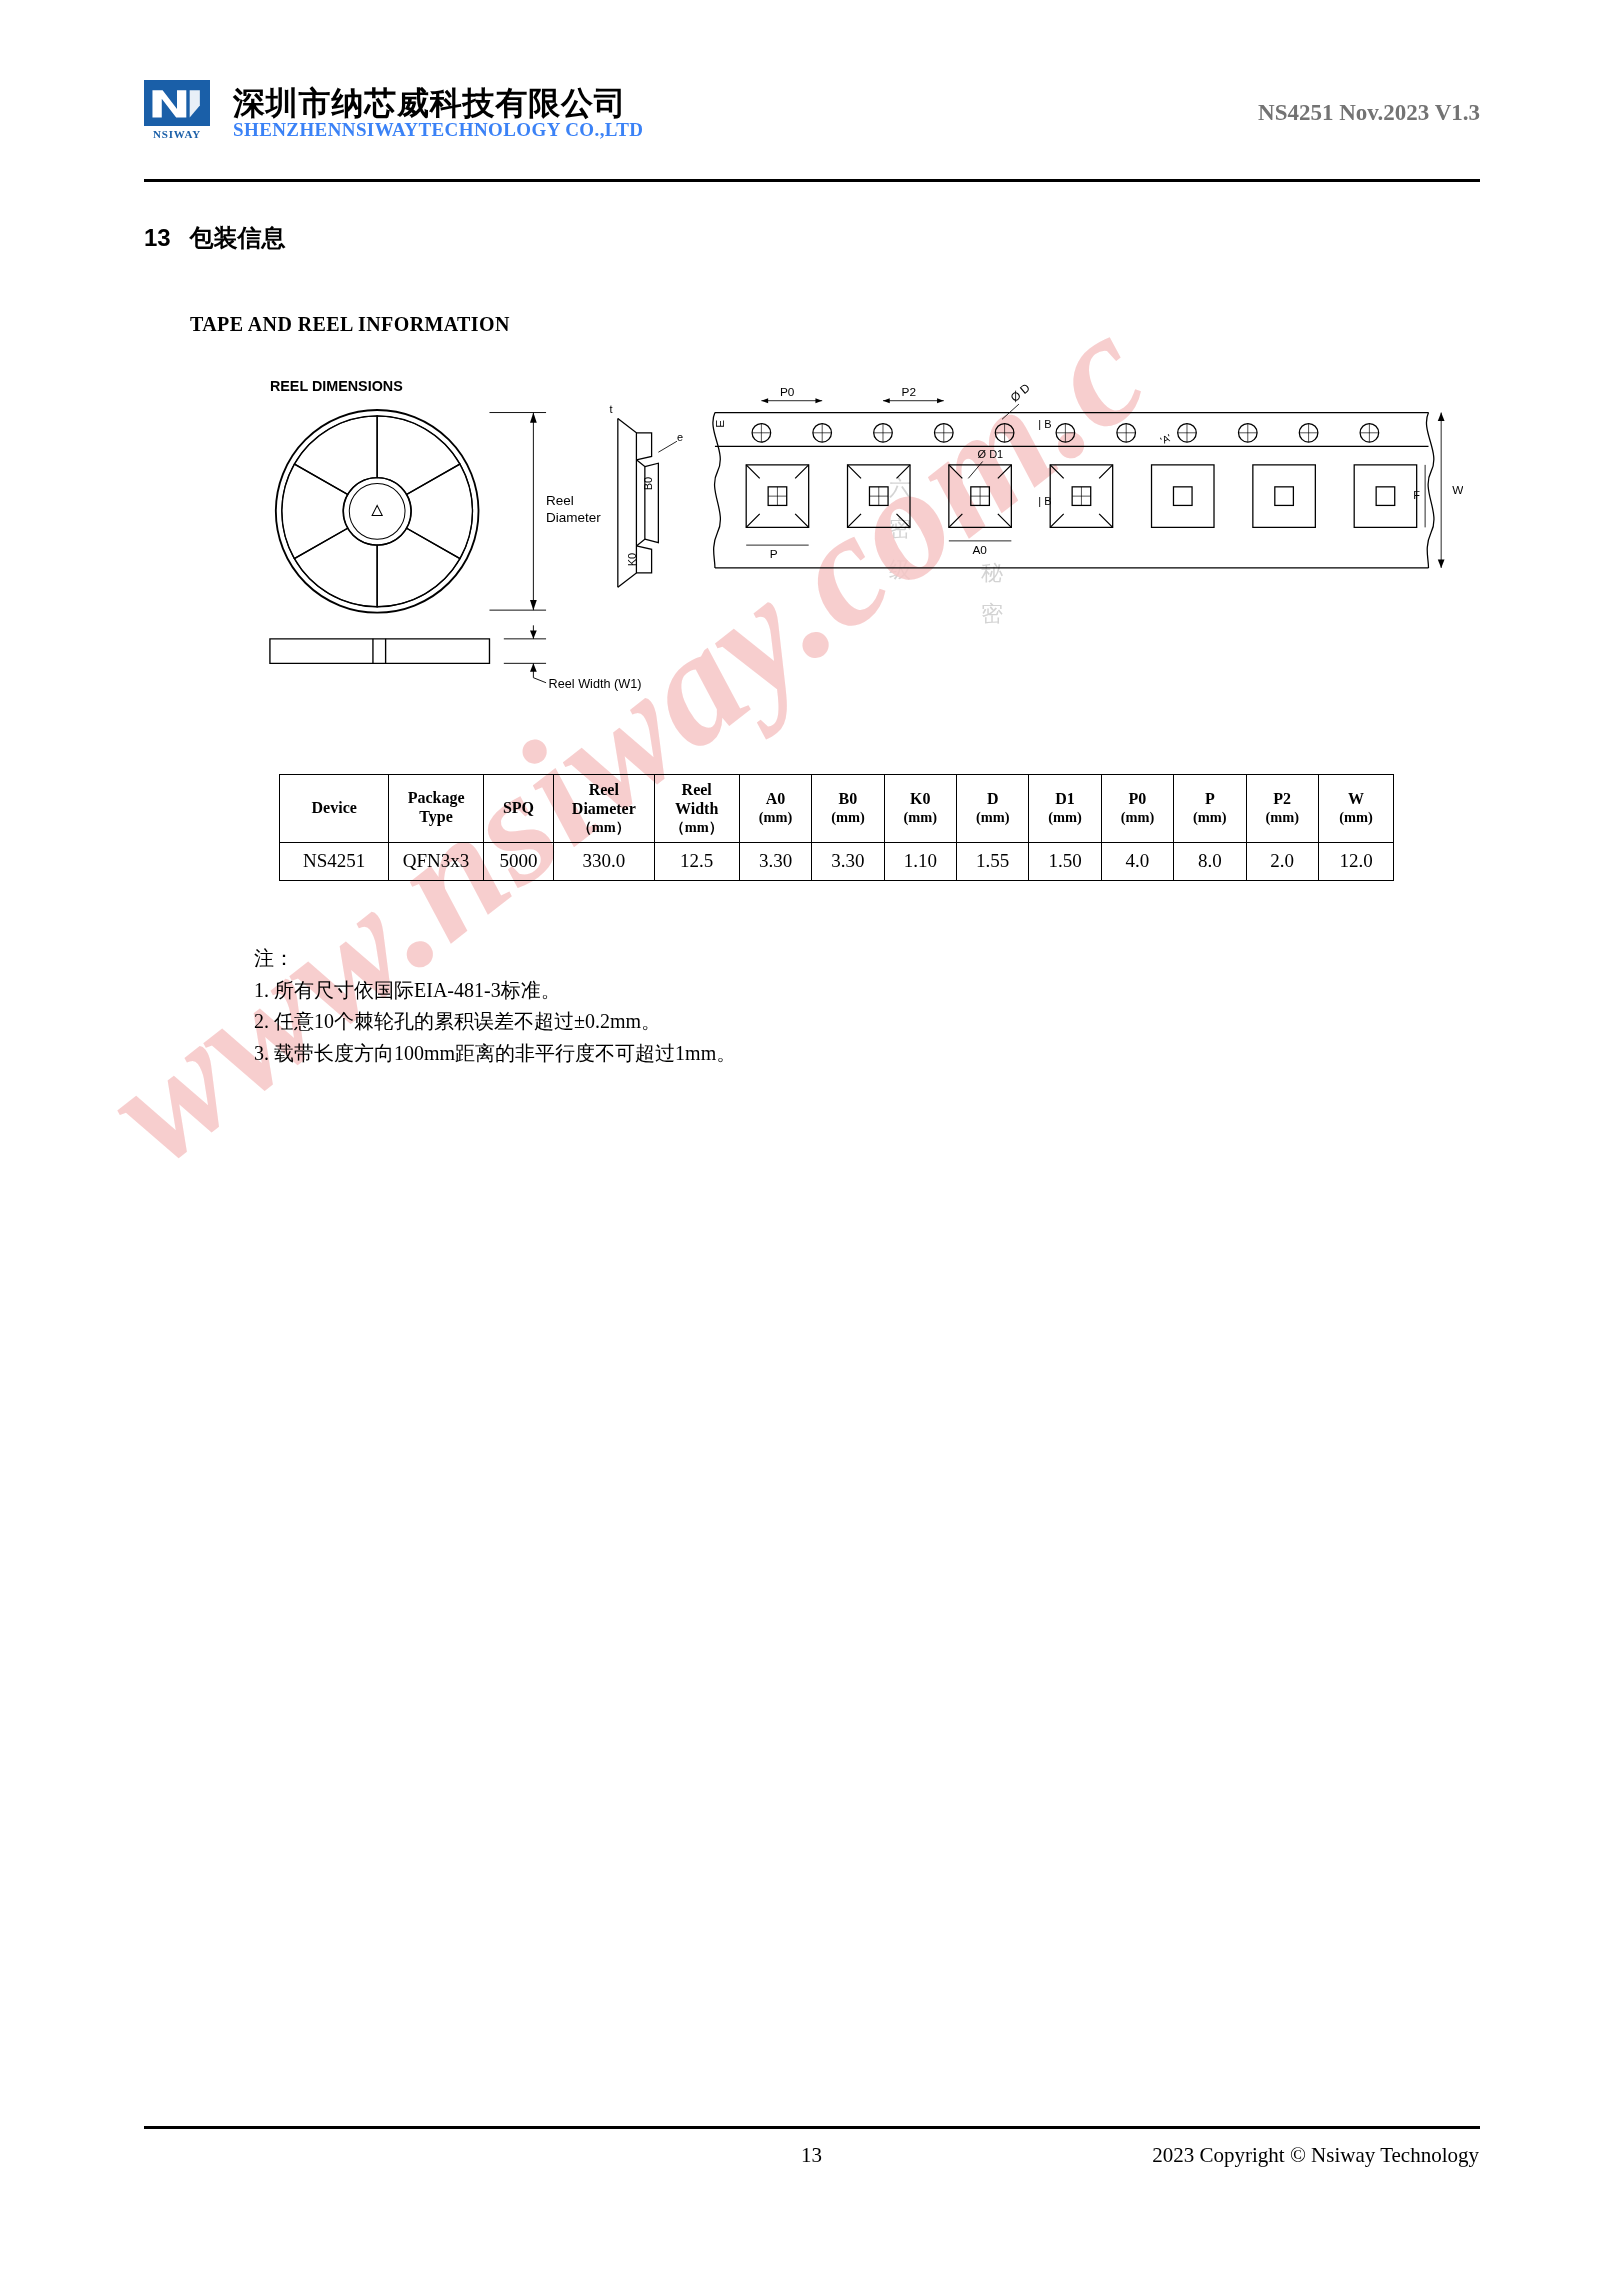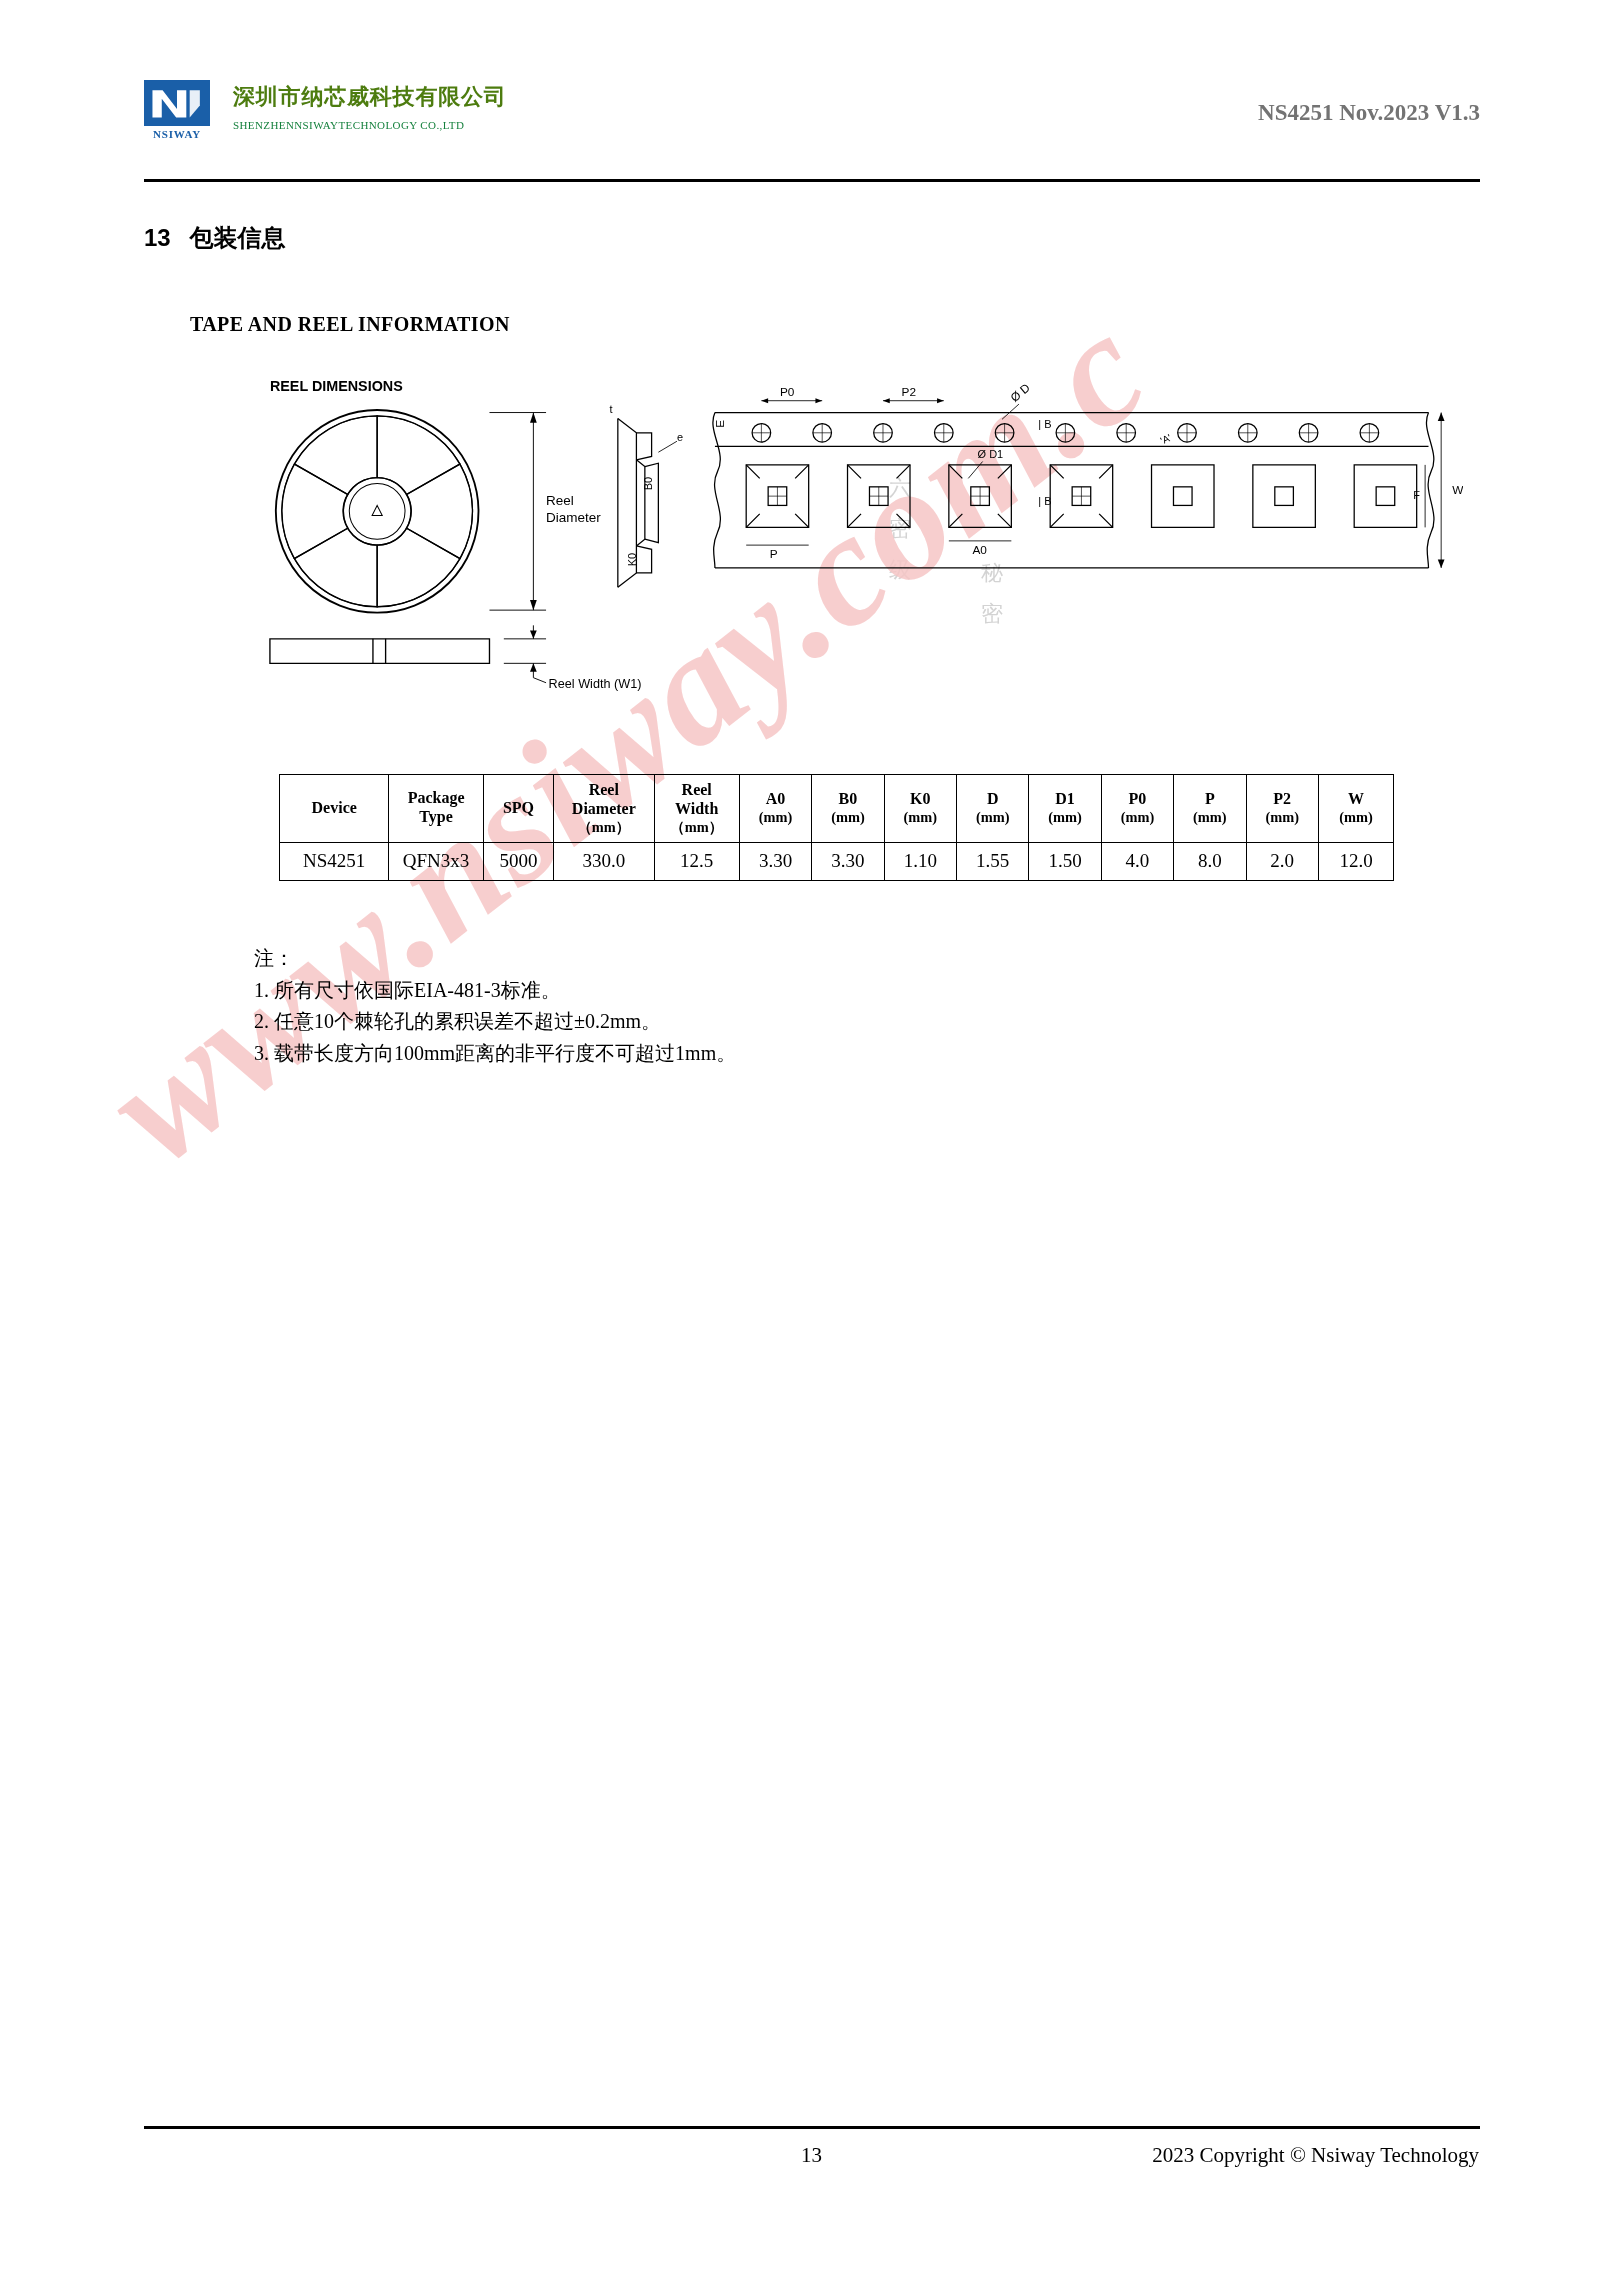--- a/index.html
+++ b/index.html
@@ -83,33 +83,33 @@
     letter-spacing: 0.8px;
     text-align: center;
     width: 66px;
     margin-top: 1.7px;
   }
   .company-cn {
     position: absolute;
     left: 89px;
     top: 1.7px;
     font-family: "Liberation Sans", sans-serif;
-    font-size: 22px;
-    font-weight: bold;
-    color: #4d7c0f;
+    font-size: 32px;
+    font-weight: bold;
+    color: #000000;
     letter-spacing: 0.8px;
   }
   .company-en {
     position: absolute;
     left: 89px;
     top: 39px;
     font-family: "Liberation Serif", serif;
-    font-size: 11px;
-    font-weight: normal;
-    color: #15803d;
+    font-size: 19px;
+    font-weight: bold;
+    color: #3b82f6;
     letter-spacing: 0.4px;
   }
   .doc-ref {
     position: absolute;
     right: 0;
     top: 20px;
     font-family: "Liberation Serif", serif;
     font-size: 23px;
     font-weight: bold;
     color: #737373;

